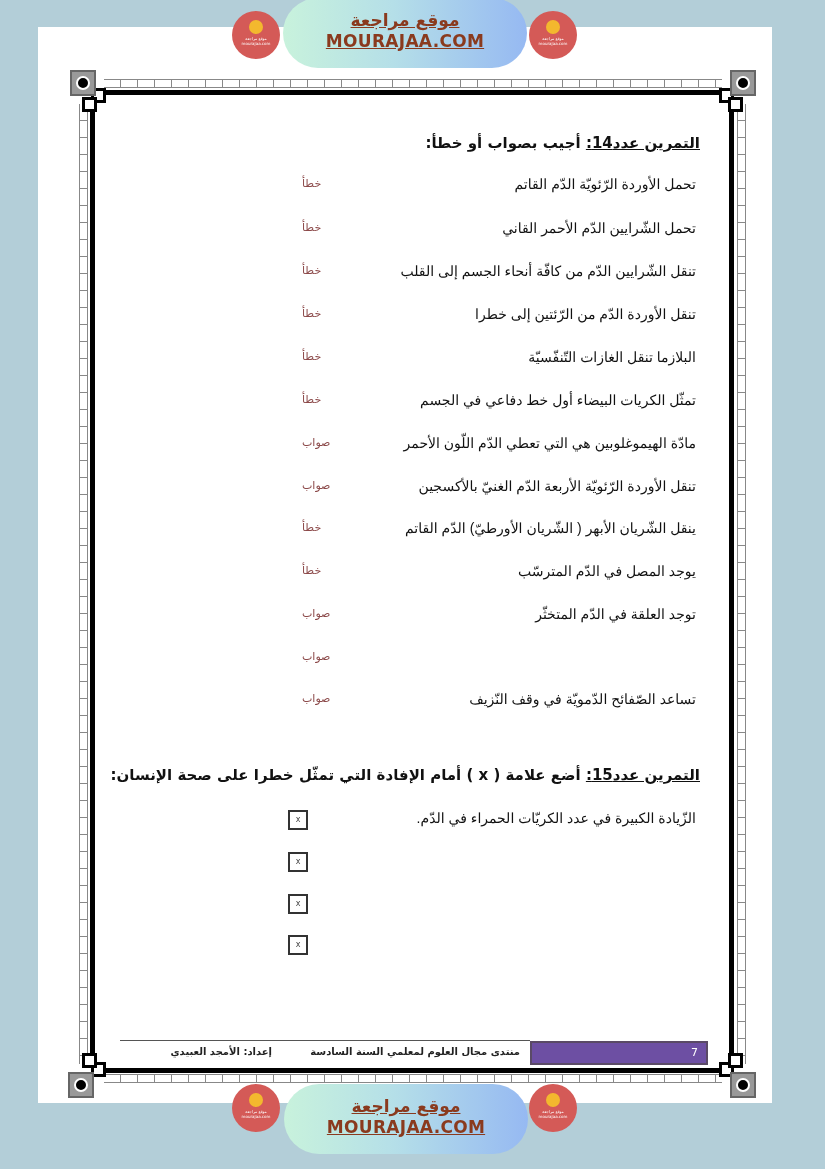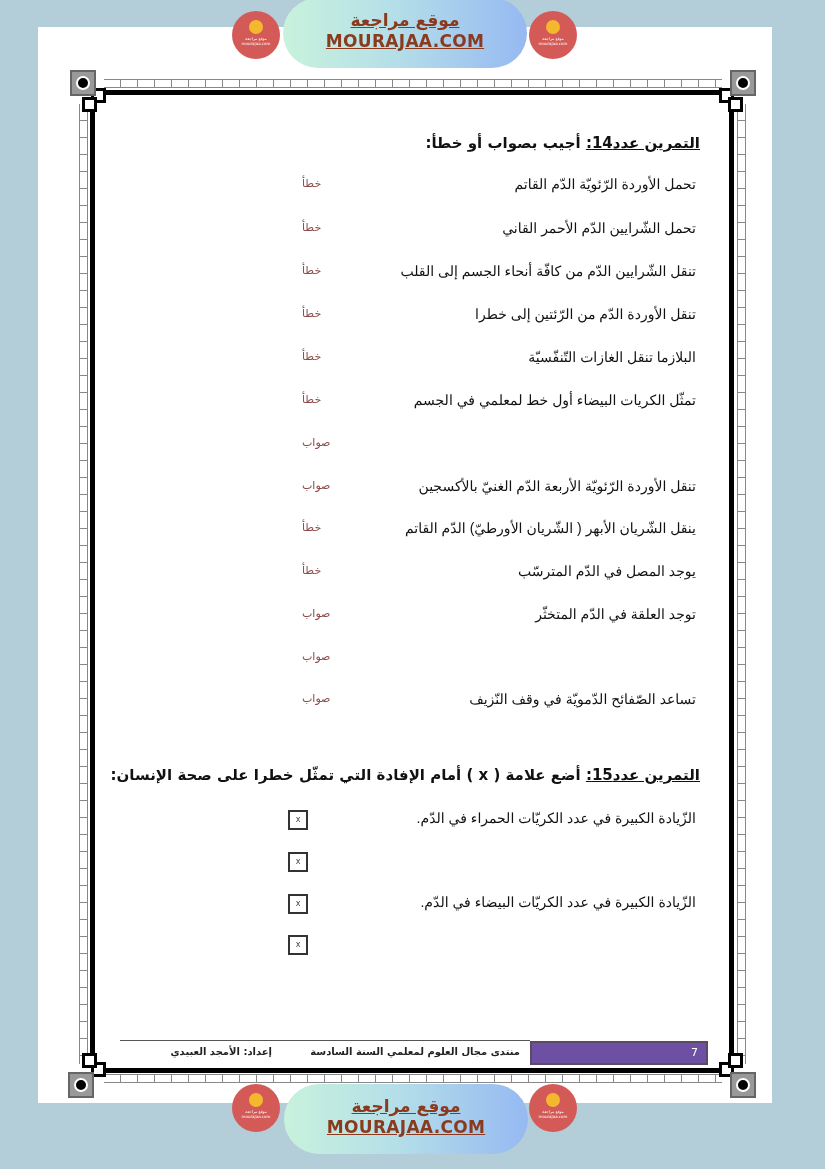--- a/index.html
+++ b/index.html
@@ -153,24 +153,25 @@
   </div>
   <div class="row" style="top:186px;">
     <span class="stmt">تنقل الأوردة الدّم من الرّئتين إلى خطرا</span>
     <span class="ans">خطأ</span>
   </div>
   <div class="row" style="top:229px;">
     <span class="stmt">البلازما تنقل الغازات التّنفّسيّة</span>
     <span class="ans">خطأ</span>
   </div>
   <div class="row" style="top:272px;">
-    <span class="stmt">تمثّل الكريات البيضاء أول خط لمعلمي في الجسم</span>
+    <span class="stmt">تمثّل الكريات البيضاء أول خط دفاعي في الجسم</span>
     <span class="ans">خطأ</span>
   </div>
   <div class="row" style="top:315px;">
+    <span class="stmt">مادّة الهيموغلوبين هي التي تعطي الدّم اللّون الأحمر</span>
     <span class="ans">صواب</span>
   </div>
   <div class="row" style="top:358px;">
     <span class="stmt">تنقل الأوردة الرّئويّة الأربعة الدّم الغنيّ بالأكسجين</span>
     <span class="ans">صواب</span>
   </div>
   <div class="row" style="top:400px;">
     <span class="stmt">ينقل الشّريان الأبهر ( الشّريان الأورطيّ) الدّم القاتم</span>
     <span class="ans">خطأ</span>
   </div>
@@ -196,21 +197,20 @@
   </div>
 
   <div class="row" style="top:690px;">
     <span class="stmt">الزّيادة الكبيرة في عدد الكريّات الحمراء في الدّم.</span>
     <span class="box">x</span>
   </div>
   <div class="row" style="top:732px;">
     <span class="box">x</span>
   </div>
   <div class="row" style="top:774px;">
-    <span class="stmt">الزّيادة الكبيرة في عدد الكريّات البيضاء في الدّم.</span>
     <span class="box">x</span>
   </div>
   <div class="row" style="top:815px;">
     <span class="box">x</span>
   </div>
 </div>
 
 <div class="footer-line"></div>
 <div class="footer-bar">
   <span>7</span>

